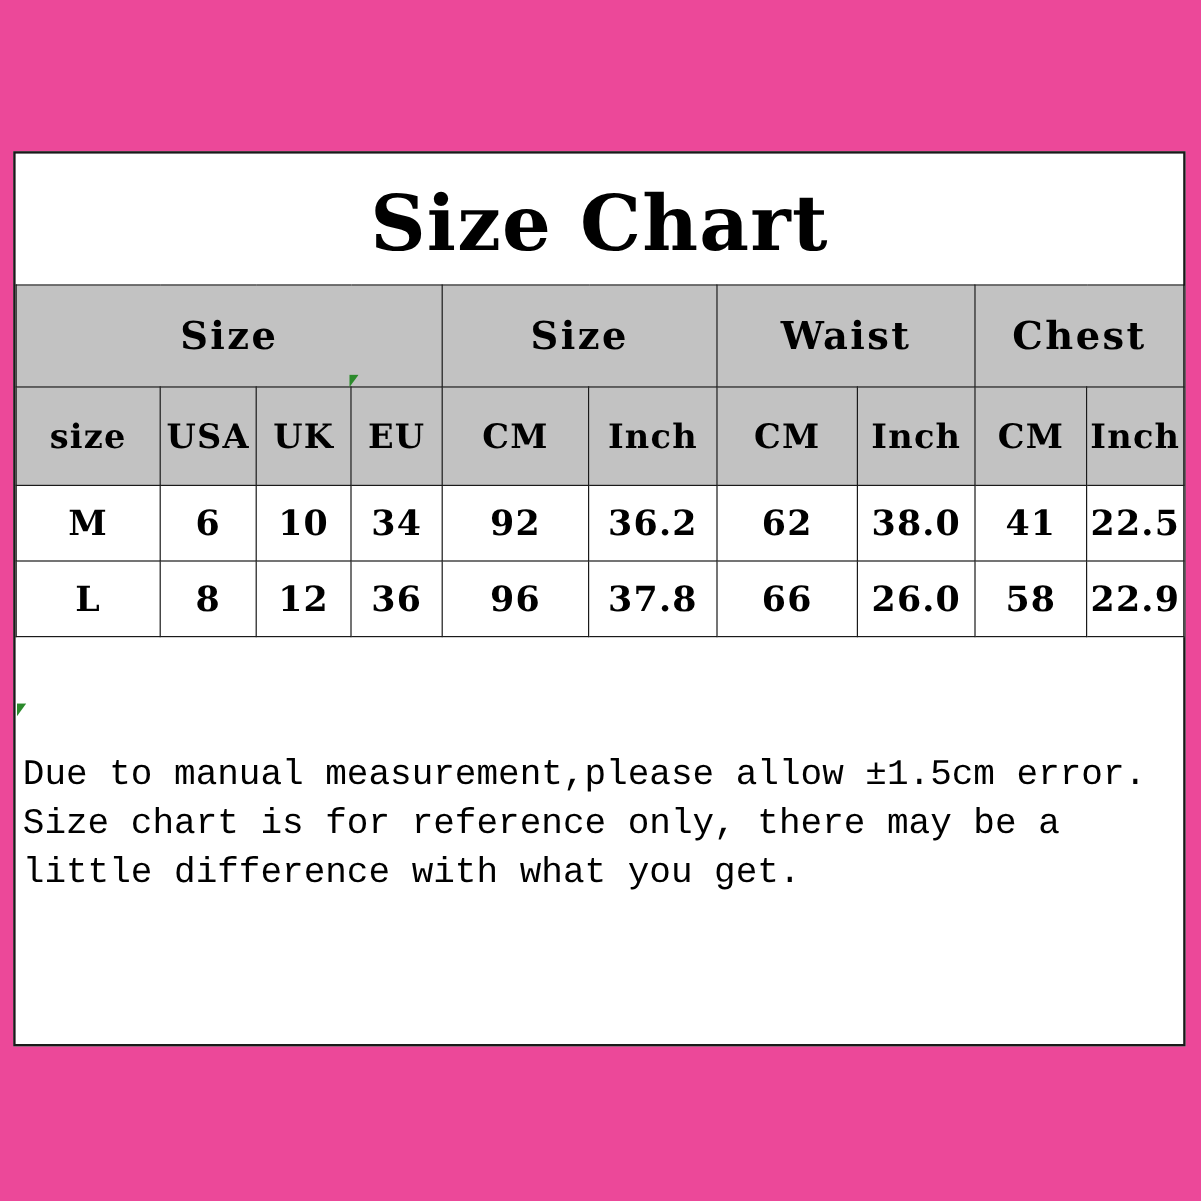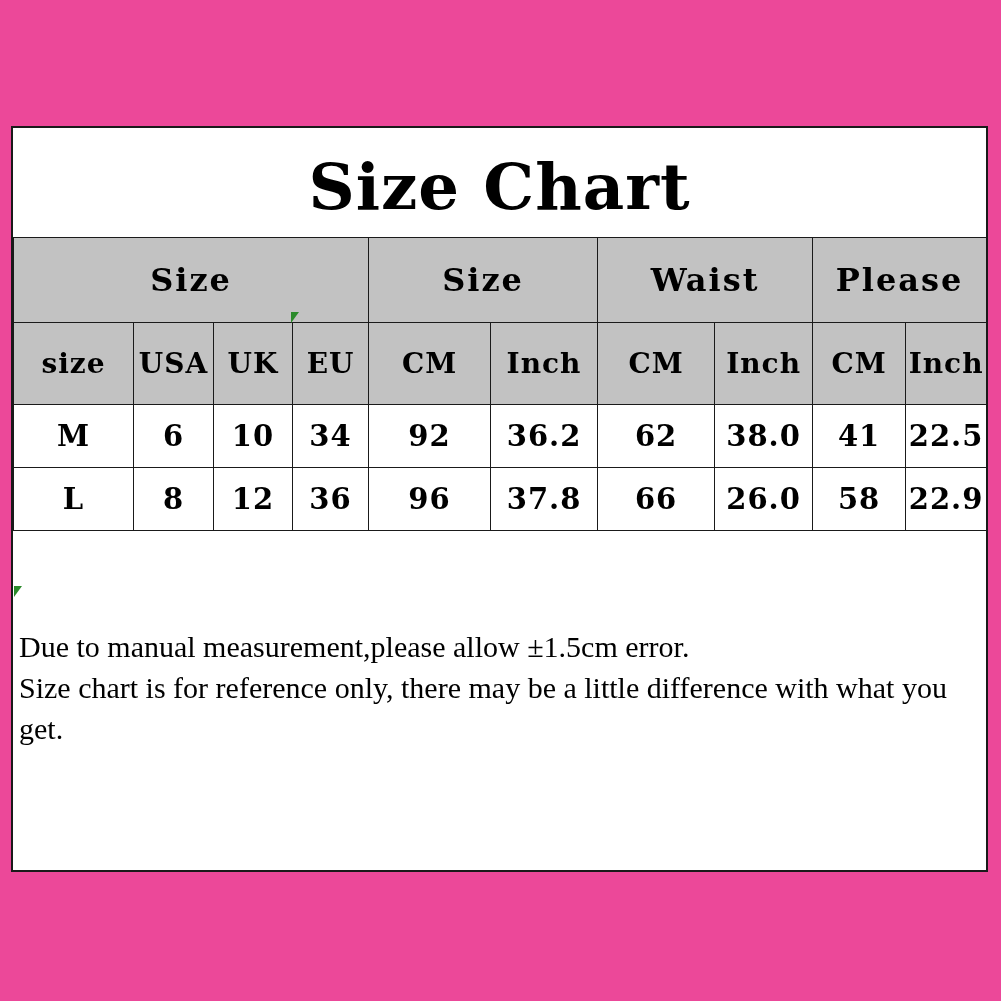--- a/index.html
+++ b/index.html
@@ -113,21 +113,21 @@
   }
   #speck-eu   { left: 278px; top: 184px; }
   #speck-bot  { left: 1px;   top: 458px; }
 
   
   #chart-notes {
     position: absolute;
     left: 6px;
     top: 498px;
     width: 966px;
-    font-family: Liberation Serif, serif;
+    font-family: Liberation Mono, monospace;
     font-size: 30px;
     line-height: 41px;
     color: #000000;
     letter-spacing: 0px;
   }
   #chart-notes .note-line {
     white-space: pre-wrap;
   }
 </style>
 </head>
@@ -149,21 +149,21 @@
         <col class="c-wcm">
           <col class="c-win">
         <col class="c-lcm">
           <col class="c-lin">
       </colgroup>
       <thead>
         <tr class="grouprow">
           <th colspan="4">Size</th>
           <th colspan="2">Size</th>
           <th colspan="2">Waist</th>
-          <th colspan="2">Please</th>
+          <th colspan="2">Chest</th>
         </tr>
         <tr class="subrow">
           <th>size</th>
           <th>USA</th>
           <th>UK</th>
           <th>EU</th>
           <th>CM</th>
           <th>Inch</th>
           <th>CM</th>
           <th>Inch</th>

